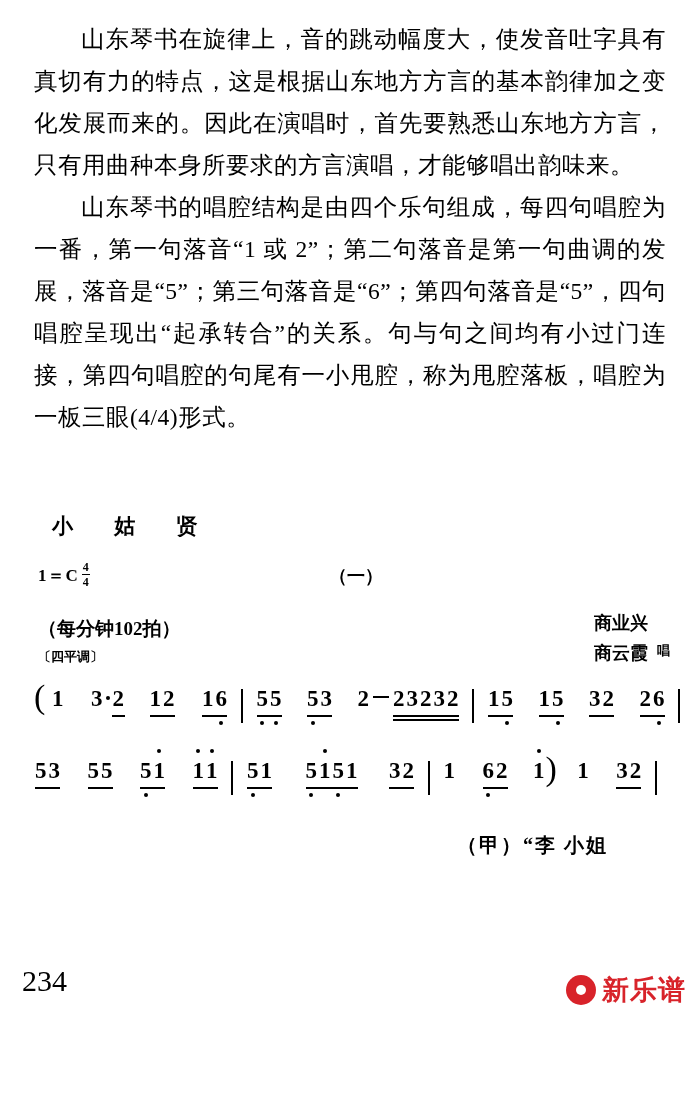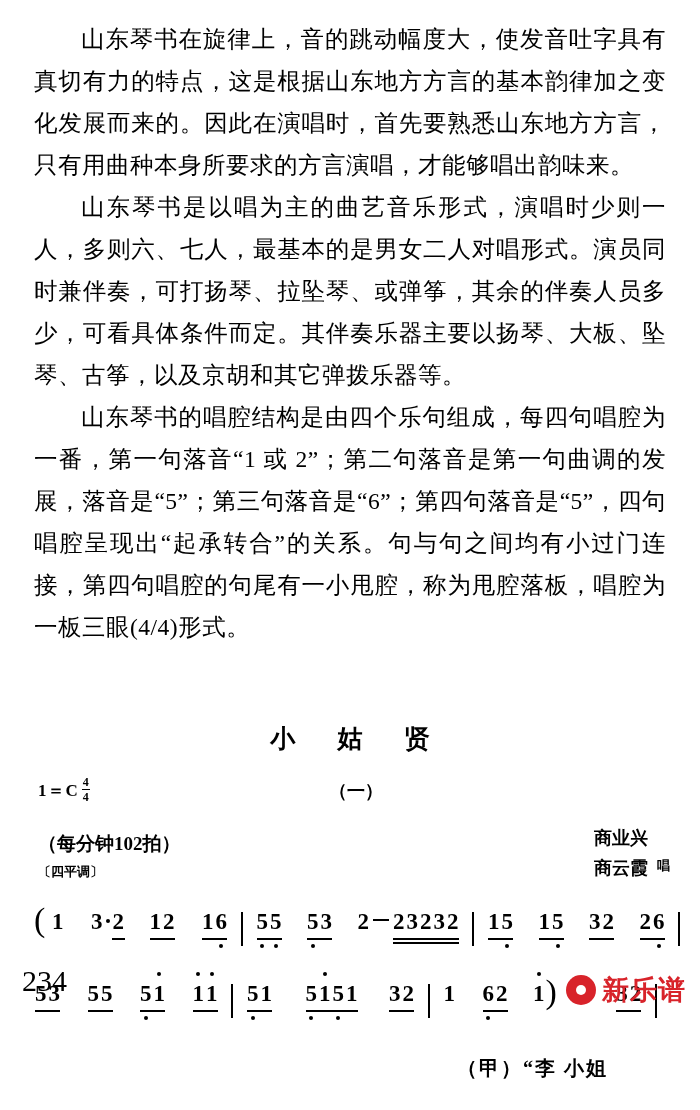--- a/index.html
+++ b/index.html
@@ -28,22 +28,22 @@
     letter-spacing: 0.5px;
     text-align: justify;
     text-justify: inter-ideograph;
   }
   .body-text p {
     margin: 0;
     text-indent: 2em;
   }
   .song-title {
     margin-top: 74px;
-    text-align: center;
-    font-size: 25px;
+    text-align: left;
+    font-size: 21px;
     font-weight: bold;
     letter-spacing: 18px;
     text-indent: 18px;
   }
   .meta-block {
     position: relative;
     margin-top: 20px;
     height: 118px;
     font-size: 16px;
   }
@@ -115,21 +115,21 @@
   }
   .credits .sing {
     position: absolute;
     right: -22px;
     bottom: 2px;
     font-size: 13px;
     font-weight: bold;
   }
   .staff {
     position: relative;
-    margin-top: 16px;
+    margin-top: 8px;
     font-size: 23px;
     font-weight: bold;
   }
   .staff-line {
     position: relative;
     height: 72px;
     white-space: nowrap;
     font-family: "Liberation Serif", "DejaVu Serif", serif;
   }
   .measure {
@@ -291,21 +291,20 @@
     letter-spacing: 1px;
   }
 </style>
 </head>
 <body>
 
 <div class="page">
 
   <div class="body-text">
     <p>山东琴书在旋律上，音的跳动幅度大，使发音吐字具有真切有力的特点，这是根据山东地方方言的基本韵律加之变化发展而来的。因此在演唱时，首先要熟悉山东地方方言，只有用曲种本身所要求的方言演唱，才能够唱出韵味来。</p>
-    <p>山东琴书是以唱为主的曲艺音乐形式，演唱时少则一人，多则六、七人，最基本的是男女二人对唱形式。演员同时兼伴奏，可打扬琴、拉坠琴、或弹筝，其余的伴奏人员多少，可看具体条件而定。其伴奏乐器主要以扬琴、大板、坠琴、古筝，以及京胡和其它弹拨乐器等。</p>
     <p>山东琴书的唱腔结构是由四个乐句组成，每四句唱腔为一番，第一句落音“1 或 2”；第二句落音是第一句曲调的发展，落音是“5”；第三句落音是“6”；第四句落音是“5”，四句唱腔呈现出“起承转合”的关系。句与句之间均有小过门连接，第四句唱腔的句尾有一小甩腔，称为甩腔落板，唱腔为一板三眼(4/4)形式。</p>
   </div>
 
   <div class="song-title">小 姑 贤</div>
 
   <div class="meta-block">
     <div class="meta-key">
       <span class="keylabel">1＝C</span>
       <span class="frac">
         <span class="num">4</span>

